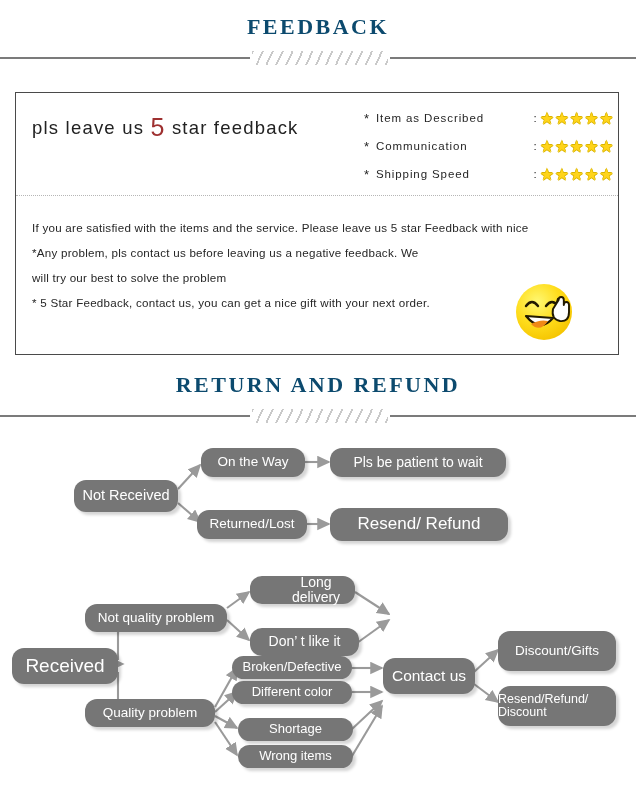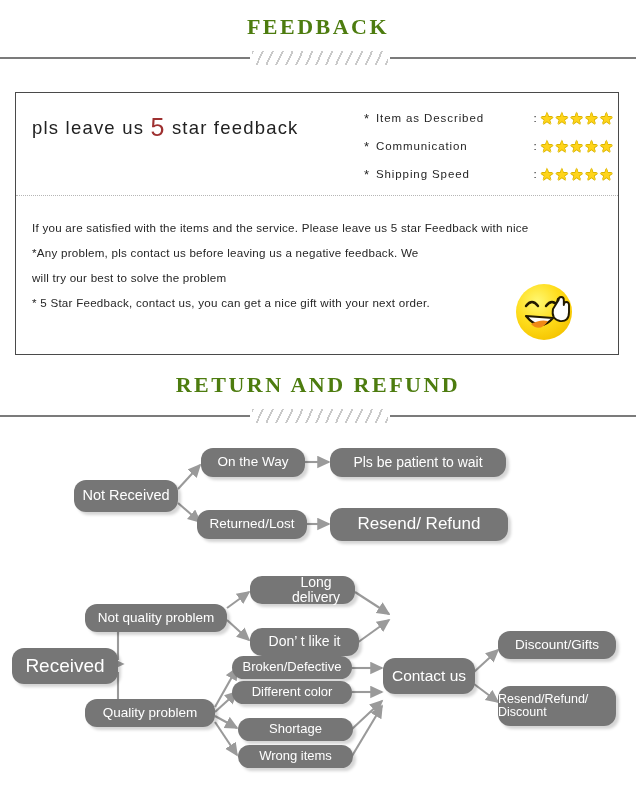--- a/index.html
+++ b/index.html
@@ -19,21 +19,21 @@
   
   .section-title {
     position: absolute;
     left: 0;
     width: 636px;
     text-align: center;
     font-family: "Liberation Serif", serif;
     font-weight: bold;
     font-size: 22px;
     letter-spacing: 2.5px;
-    color: #4d7c0f;
+    color: #0c4a6e;
   }
   #title-feedback { top: 14px; }
   #title-return  { top: 372px; }
 
   .divider {
     position: absolute;
     left: 0;
     width: 636px;
     height: 14px;
   }
@@ -329,18 +329,18 @@
 <div class="node" style="left:232px; top:656px; width:120px; height:23px; font-size:13px;">Broken/Defective</div>
 
 <div class="node" style="left:232px; top:681px; width:120px; height:23px; font-size:13px;">Different color</div>
 
 <div class="node" style="left:238px; top:718px; width:115px; height:23px; font-size:13px;">Shortage</div>
 
 <div class="node" style="left:238px; top:745px; width:115px; height:23px; font-size:13px;">Wrong items</div>
 
 <div class="node" style="left:383px; top:658px; width:92px; height:36px; font-size:15.5px;">Contact us</div>
 
-<div class="node" style="left:498px; top:631px; width:118px; height:28px; font-size:13.5px;">Discount/Gifts</div>
+<div class="node" style="left:498px; top:631px; width:118px; height:40px; font-size:13.5px;">Discount/Gifts</div>
 
 <div class="node" style="left:498px; top:686px; width:118px; height:40px; font-size:12.5px; flex-direction:column; justify-content:center; align-items:flex-start; padding-left:0;">
   <span>Resend/Refund/</span>
   <span>Discount</span>
 </div>
 
 </body></html>

